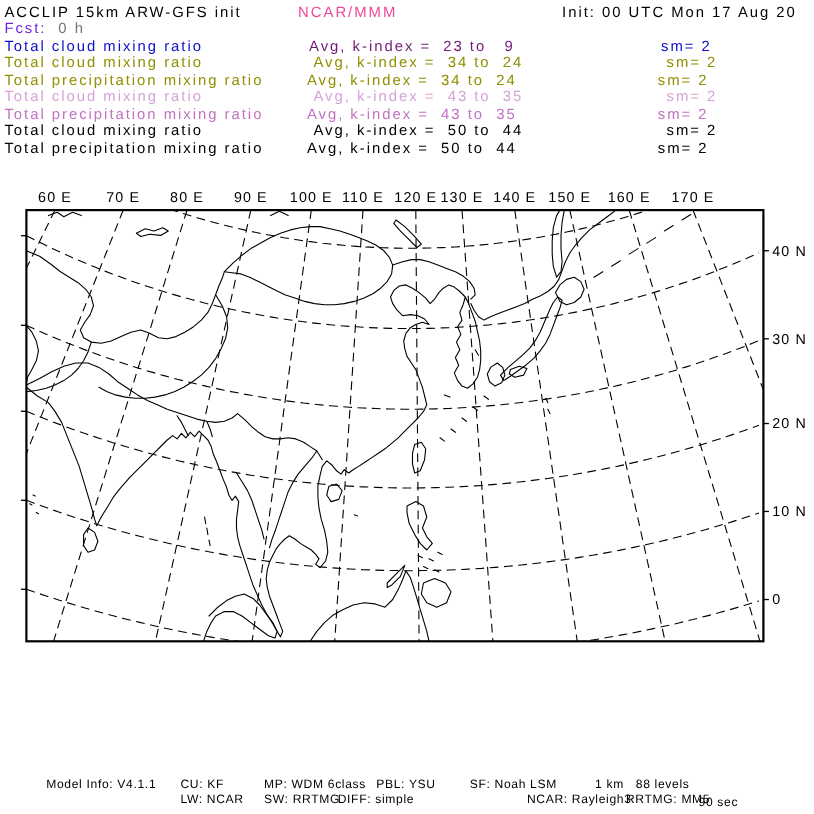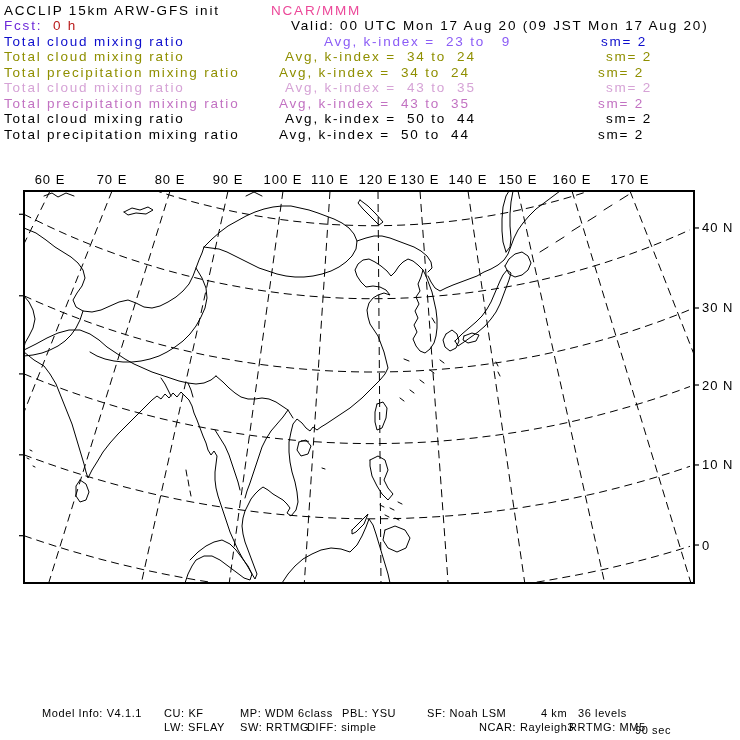--- a/index.html
+++ b/index.html
@@ -15,23 +15,23 @@
   .tick{stroke:#000;stroke-width:1.2;}
   .maplabel{font-family:"Liberation Sans",sans-serif;font-size:13px;letter-spacing:1px;fill:#000;}
   .border{stroke:#000;fill:none;stroke-width:2;}
 </style>
 </head>
 <body>
 
 <div class="page">
 
   <div id="header">
-      <div class="hline" style="top: 3px;"><span style="left: 4px; color: rgb(0, 0, 0);">ACCLIP 15km ARW-GFS init</span><span style="left: 271px; color: #ec4899;">NCAR/MMM</span></div>
-      <div class="hline" style="top: 18px;"><span style="left: 4px; color: #6d28d9;">Fcst:</span><span style="left: 53px; color: #b91c1c;">0 h</span><span style="left: 291px; color: rgb(0, 0, 0);">Valid: 00 UTC Mon 17 Aug 20 (09 JST Mon 17 Aug 20)</span></div>
-      <div class="hline" style="top: 34px;"><span style="left: 4px; color: rgb(13, 13, 204);">Total cloud mixing ratio</span><span style="left: 281px; color: #8b5cf6; margin-left: 43px;">Avg, k-index =  23 to   9</span><span style="left: 601px; color: rgb(13, 13, 204);">sm= 2</span></div>
+      <div class="hline" style="top: 3px;"><span style="left: 4px; color: rgb(0, 0, 0);">ACCLIP 15km ARW-GFS init</span><span style="left: 271px; color: #ec4899;">NCAR/MMM</span><span style="left: 511px; color: rgb(0, 0, 0);">Init: 00 UTC Mon 17 Aug 20</span></div>
+      <div class="hline" style="top: 18px;"><span style="left: 4px; color: #6d28d9;">Fcst:</span><span style="left: 53px; color: #737373;">0 h</span></div>
+      <div class="hline" style="top: 34px;"><span style="left: 4px; color: rgb(13, 13, 204);">Total cloud mixing ratio</span><span style="left: 281px; color: #701a75;">Avg, k-index =  23 to   9</span><span style="left: 601px; color: rgb(13, 13, 204);">sm= 2</span></div>
       <div class="hline" style="top: 49px;"><span style="left: 4px; color: rgb(143, 143, 0);">Total cloud mixing ratio</span><span style="left: 285px; color: rgb(143, 143, 0);">Avg, k-index =  34 to  24</span><span style="left: 606px; color: rgb(143, 143, 0);">sm= 2</span></div>
       <div class="hline" style="top: 65px;"><span style="left: 4px; color: rgb(143, 143, 0);">Total precipitation mixing ratio</span><span style="left: 279px; color: rgb(143, 143, 0);">Avg, k-index =  34 to  24</span><span style="left: 598px; color: rgb(143, 143, 0);">sm= 2</span></div>
       <div class="hline" style="top: 80px;"><span style="left: 4px; color: rgb(214, 163, 214);">Total cloud mixing ratio</span><span style="left: 285px; color: rgb(214, 163, 214);">Avg, k-index =  43 to  35</span><span style="left: 606px; color: rgb(214, 163, 214);">sm= 2</span></div>
       <div class="hline" style="top: 96px;"><span style="left: 4px; color: rgb(194, 114, 194);">Total precipitation mixing ratio</span><span style="left: 279px; color: rgb(194, 114, 194);">Avg, k-index =  43 to  35</span><span style="left: 598px; color: rgb(194, 114, 194);">sm= 2</span></div>
       <div class="hline" style="top: 111px;"><span style="left: 4px; color: rgb(0, 0, 0);">Total cloud mixing ratio</span><span style="left: 285px; color: rgb(0, 0, 0);">Avg, k-index =  50 to  44</span><span style="left: 606px; color: rgb(0, 0, 0);">sm= 2</span></div>
       <div class="hline" style="top: 127px;"><span style="left: 4px; color: rgb(0, 0, 0);">Total precipitation mixing ratio</span><span style="left: 279px; color: rgb(0, 0, 0);">Avg, k-index =  50 to  44</span><span style="left: 598px; color: rgb(0, 0, 0);">sm= 2</span></div>
     </div>
 
   <svg id="map-svg" width="740" height="740" viewBox="0 0 740 740">
     <defs>
@@ -129,16 +129,16 @@
         <text x="702" y="469.45776248171614" class="maplabel">10 N</text>
         <line x1="694" y1="545.0173463856944" x2="699" y2="545.0173463856944" class="tick"></line>
         <line x1="19" y1="535.6872838204749" x2="24" y2="535.6872838204749" class="tick"></line>
         <text x="702" y="549.5173463856944" class="maplabel">0</text>
       </g>
 
     <rect class="border" x="24" y="191" width="670" height="392"></rect>
   </svg>
 
   <div id="footer">
-      <div class="fline" style="top: 707px;"><span style="left: 30px;">Model Info: V4.1.1</span><span style="left: 152px;">CU: KF</span><span style="left: 228px; text-align: right;">MP: WDM 6class</span><span style="left: 330px;">PBL: YSU</span><span style="left: 415px;">SF: Noah LSM</span><span style="left: 529px;">4 km</span><span style="left: 566px;">36 levels</span><span style="left: 623px; margin-top: 17px;">90 sec</span></div>
-      <div class="fline" style="top: 721px;"><span style="left: 152px;">LW: SFLAY</span><span style="left: 228px;">SW: RRTMG</span><span style="left: 295px;">DIFF: simple</span><span style="left: 377px; margin-top: 27px;">KM: 2D Smagor</span><span style="left: 467px;">NCAR: Rayleigh3</span><span style="left: 557px;">RRTMG: MM5</span></div>
+      <div class="fline" style="top: 707px;"><span style="left: 30px;">Model Info: V4.1.1</span><span style="left: 152px;">CU: KF</span><span style="left: 228px; text-align: right;">MP: WDM 6class</span><span style="left: 330px;">PBL: YSU</span><span style="left: 415px;">SF: Noah LSM</span><span style="left: 529px;">1 km</span><span style="left: 566px;">88 levels</span><span style="left: 623px; margin-top: 17px;">90 sec</span></div>
+      <div class="fline" style="top: 721px;"><span style="left: 152px;">LW: NCAR</span><span style="left: 228px;">SW: RRTMG</span><span style="left: 295px;">DIFF: simple</span><span style="left: 377px; margin-top: 27px;">KM: 2D Smagor</span><span style="left: 467px;">NCAR: Rayleigh3</span><span style="left: 557px;">RRTMG: MM5</span></div>
     </div>
 </div>
 
 </body></html>

